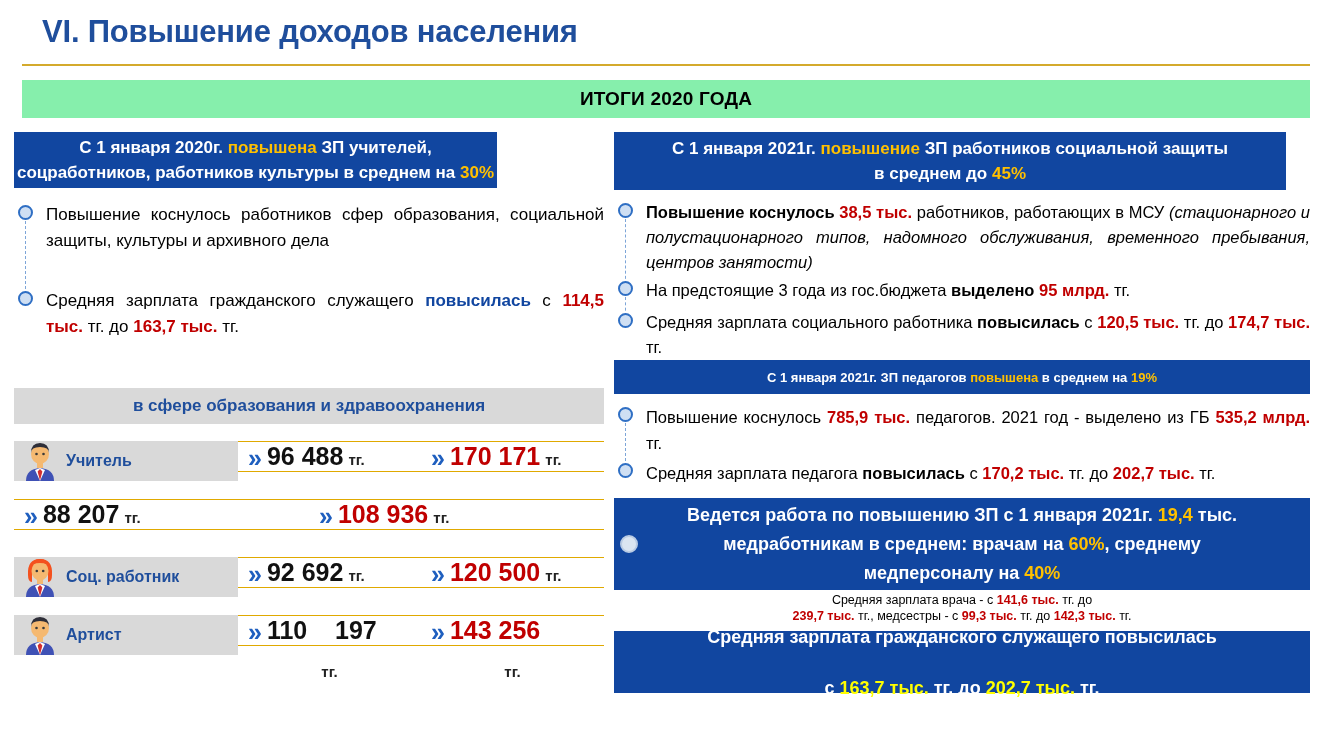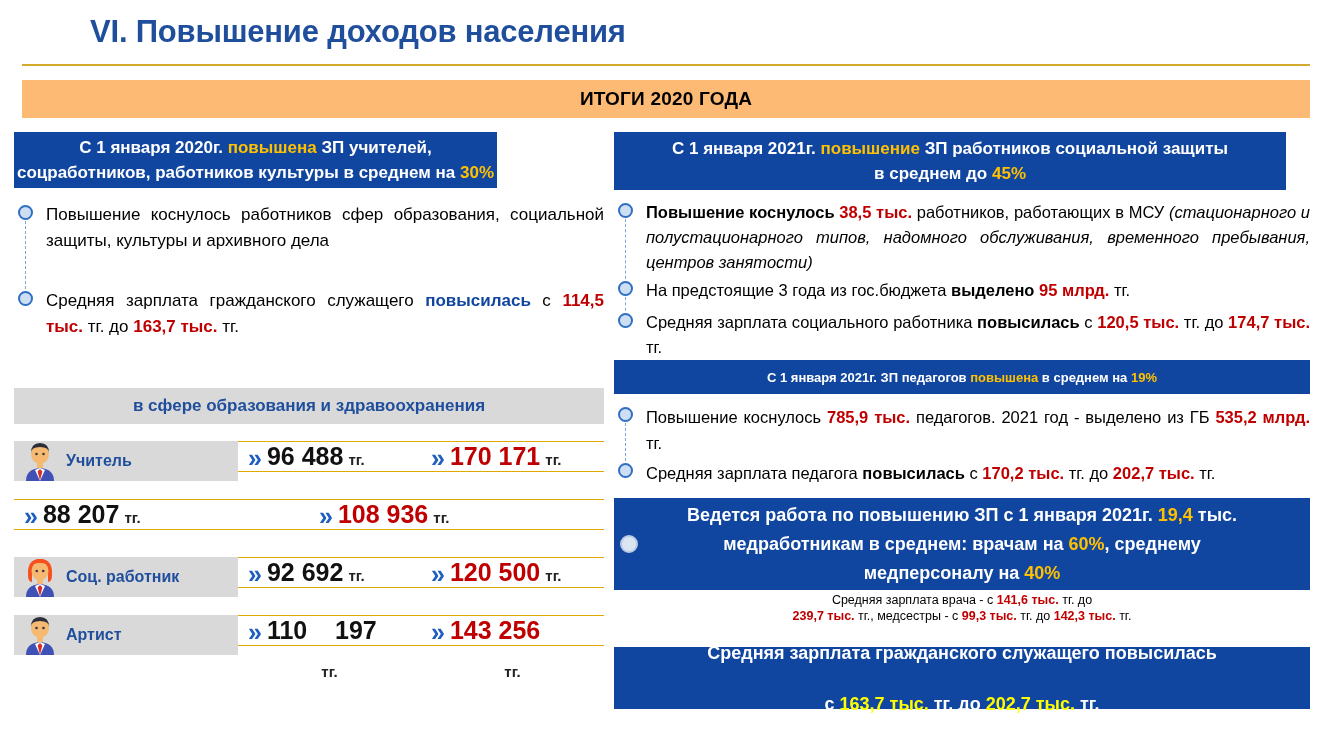--- a/index.html
+++ b/index.html
@@ -19,35 +19,34 @@
   
   .title-wrap { position: absolute; left: 0; top: 10px; width: 1323px; }
   .slide-title {
     font-size: 31px;
     font-weight: bold;
     color: #1f4e9c;
     padding-left: 42px;
     letter-spacing: -0.2px;
     line-height: 44px;
     white-space: nowrap;
-    margin-left: 48px;
   }
   .gold-rule {
     position: absolute;
     left: 22px; top: 64px;
     width: 1288px; height: 2px;
     background: #d4aa2c;
   }
 
   
   .results-band {
     position: absolute;
     left: 22px; top: 80px;
     width: 1288px; height: 38px;
-    background: #fdba74;
+    background: #86efac;
     display: flex; align-items: center; justify-content: center;
   }
   .results-band span {
     font-size: 19px; font-weight: bold; color: #000;
     letter-spacing: 0.2px;
   }
 
   
   .blue-banner {
     background: #1146a0;
@@ -393,19 +392,19 @@
 
   <div class="fineprint">
     <div>
       <span>Средняя зарплата врача - с </span><b class="red-hl">141,6 тыс.</b><span> тг. до</span>
     </div>
     <div>
       <b class="red-hl">239,7 тыс.</b><span> тг., медсестры  - с </span><b class="red-hl">99,3 тыс.</b><span> тг. до </span><b class="red-hl">142,3 тыс.</b><span> тг.</span>
     </div>
   </div>
 
-  <div class="blue-banner" style="width:696px;height:62px;font-size:18px;line-height:28px;margin-top:20px;gap:23px;">
+  <div class="blue-banner" style="width:696px;height:62px;font-size:18px;line-height:28px;margin-top:4px;gap:23px;">
     <div>Средняя зарплата гражданского служащего повысилась</div>
     <div>
       <span>с </span><span class="yellow-hl">163,7 тыс.</span><span> тг. до </span><span class="yellow-hl">202,7 тыс.</span><span> тг.</span>
     </div>
   </div>
 </div>
 
 </body></html>

